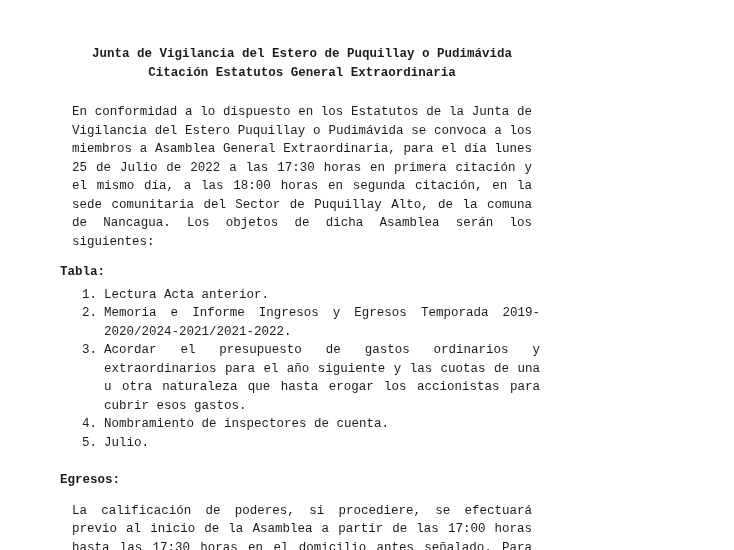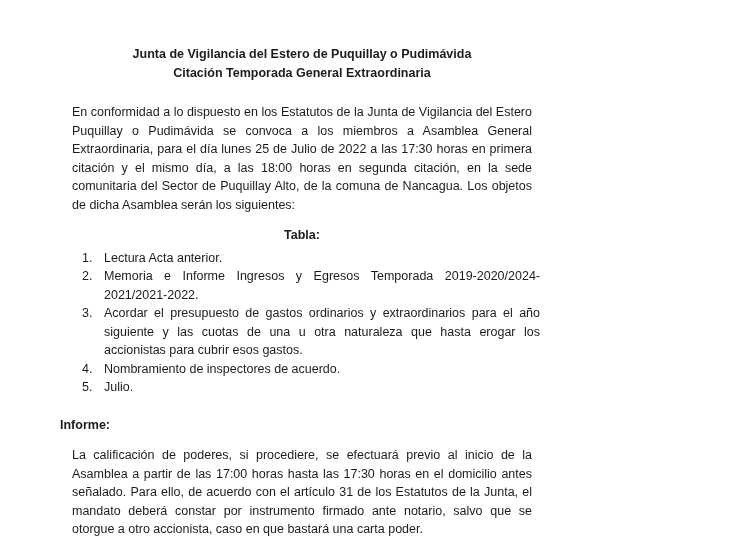--- a/index.html
+++ b/index.html
@@ -10,21 +10,21 @@
     width: 734px;
     height: 550px;
     background: #ffffff;
     overflow: hidden;
   }
   .page {
     box-sizing: border-box;
     width: 604px;
     height: 550px;
     padding: 45px 60px 12px 60px;
-    font-family: Liberation Sans, sans-serif;
+    font-family: Liberation Mono, monospace;
     font-size: 12.5px;
     line-height: 18.5px;
     color: #1c1c1c;
   }
   .doc-title {
     text-align: center;
     font-weight: bold;
     margin: 0 0 21px 0;
   }
   .doc-title div {
@@ -33,21 +33,20 @@
   .para {
     text-align: justify;
     margin: 12px;
   }
   .section-heading {
     font-weight: bold;
     margin: 0;
   }
   .heading-tabla {
     margin-top: 6px;
-    text-align: center;
   }
   .heading-poderes {
     margin-top: 19px;
   }
   ol.agenda {
     margin: 4px;
     padding: 0;
     list-style: none;
     counter-reset: agendaItem;
   }
@@ -68,34 +67,34 @@
     margin-top: 26px;
   }
 </style>
 </head>
 <body>
 
 <div class="page">
 
   <div class="doc-title">
     <div>Junta de Vigilancia del Estero de Puquillay o Pudimávida</div>
-    <div>Citación Temporada General Extraordinaria</div>
+    <div>Citación Estatutos General Extraordinaria</div>
   </div>
 
   <p class="para">En conformidad a lo dispuesto en los Estatutos de la Junta de Vigilancia del Estero Puquillay o Pudimávida se convoca a los miembros a Asamblea General Extraordinaria, para el día lunes 25 de Julio de 2022 a las 17:30 horas en primera citación y el mismo día, a las 18:00 horas en segunda citación, en la sede comunitaria del Sector de Puquillay Alto, de la comuna de Nancagua. Los objetos de dicha Asamblea serán los siguientes:</p>
 
   <p class="section-heading heading-tabla">Tabla:</p>
 
   <ol class="agenda">
       <li>Lectura Acta anterior.</li>
       <li>Memoria e Informe Ingresos y Egresos Temporada 2019-2020/2024-2021/2021-2022.</li>
       <li>Acordar el presupuesto de gastos ordinarios y extraordinarios para el año siguiente y las cuotas de una u otra naturaleza que hasta erogar los accionistas para cubrir esos gastos.</li>
-      <li>Nombramiento de inspectores de acuerdo.</li>
+      <li>Nombramiento de inspectores de cuenta.</li>
       <li>Julio.</li>
     </ol>
 
-  <p class="section-heading heading-poderes">Informe:</p>
+  <p class="section-heading heading-poderes">Egresos:</p>
 
   <p class="para">La calificación de poderes, si procediere, se efectuará previo al inicio de la Asamblea a partir de las 17:00 horas hasta las 17:30 horas en el domicilio antes señalado. Para ello, de acuerdo con el artículo 31 de los Estatutos de la Junta, el mandato deberá constar por instrumento firmado ante notario, salvo que se otorgue a otro accionista, caso en que bastará una carta poder.</p>
 
   <p class="signature">El Presidente</p>
 
 </div>
 
 </body></html>

